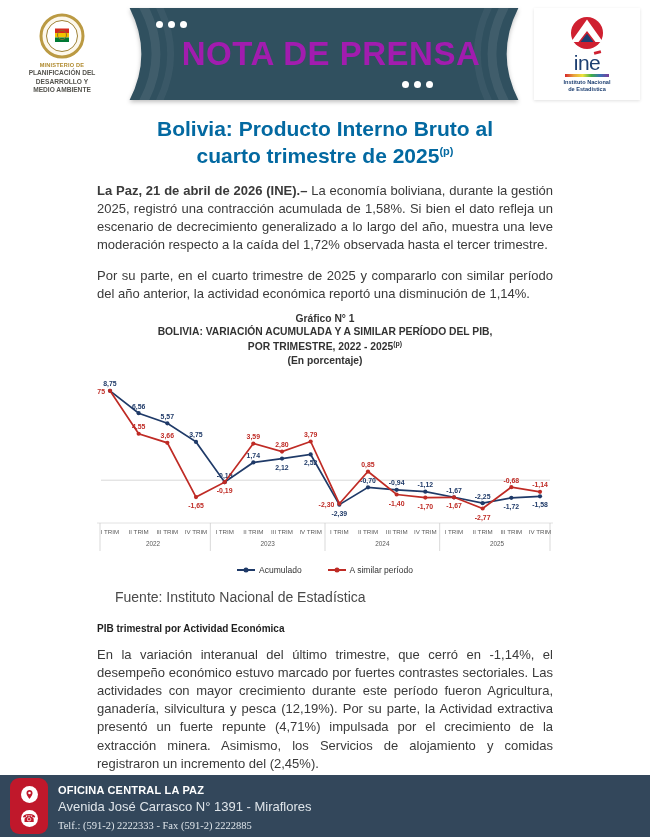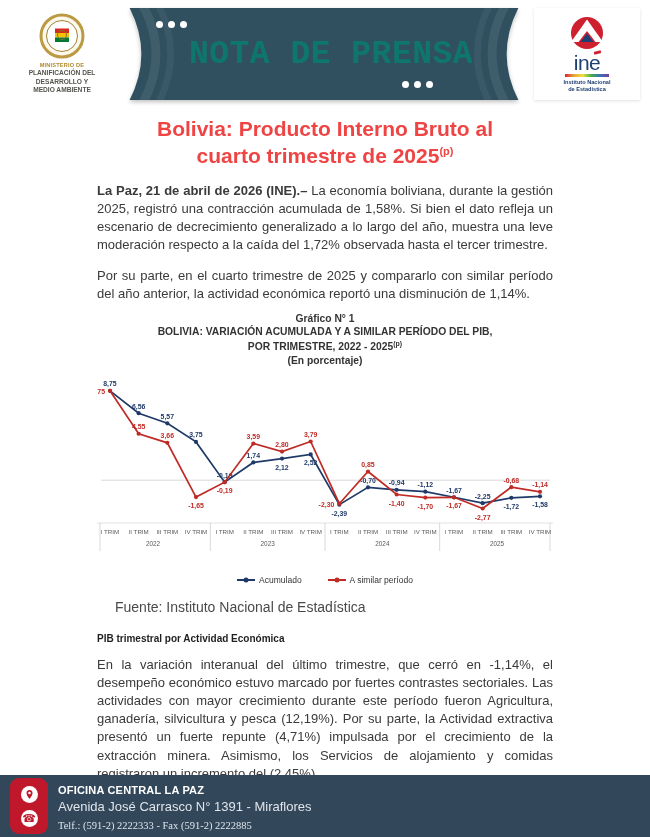--- a/index.html
+++ b/index.html
@@ -6,49 +6,49 @@
   .page{width:650px;height:837px;position:relative;overflow:hidden;background:#fff;
         font-family:"Liberation Sans",sans-serif;}
 
   
   .header{display:flex;margin:8px 10px 0;height:92px;}
   .logo-left{width:104px;background:#fff;z-index:2;display:flex;flex-direction:column;
              align-items:center;justify-content:center;}
   .ministry-text{margin-top:3px;text-align:center;line-height:1.3;}
   .ministry-l1{font-size:5.6px;font-weight:bold;color:#b08a2e;letter-spacing:.2px;}
   .ministry-rest{font-size:6.6px;font-weight:bold;color:#55544e;}
-  .banner{flex:1;position:relative;color:#0f766e;filter:drop-shadow(0 2px 2px rgba(0,0,0,.25));font-family:Liberation Mono, monospace;}
+  .banner{flex:1;position:relative;color:#a21caf;filter:drop-shadow(0 2px 2px rgba(0,0,0,.25));}
   .banner svg.bg{position:absolute;inset:0;width:100%;height:100%;}
   .banner-text{position:absolute;width:100%;top:50%;transform:translateY(-50%);
                text-align:center;font-weight:bold;font-size:33px;letter-spacing:.5px;
                padding-left:14px;box-sizing:border-box;}
   .dots{position:absolute;display:flex;gap:5px;}
   .dots span{width:7px;height:7px;border-radius:50%;background:#fff;}
   .dots-left{left:42px;top:13px;}
   .dots-right{left:288px;bottom:12px;}
   .logo-right{width:106px;background:#fff;z-index:2;display:flex;flex-direction:column;
               align-items:center;justify-content:center;box-shadow:0 1px 3px rgba(0,0,0,.12);}
   .ine-word{font-weight:normal;color:#1d3f71;font-size:21px;line-height:.95;position:relative;
             letter-spacing:-.5px;margin-top:2px;}
   .ine-accent{position:absolute;top:-2px;right:-1px;width:7px;height:3px;background:#cf2030;
               transform:rotate(-14deg);}
   .ine-bar{width:44px;height:2.5px;margin-top:2px;
            background:linear-gradient(90deg,#d7262c,#e8a33d,#efe33d,#3fae49,#3a6fb7,#7a3e98);}
   .ine-sub{font-size:5.6px;font-weight:bold;color:#1d3f71;text-align:center;line-height:1.3;margin-top:2px;}
 
   
   .content{padding:0 97px;}
-  .doc-title{margin-top:16px;text-align:center;font-weight:bold;font-size:21px;line-height:1.28;color:#ef4444;}
+  .doc-title{margin-top:16px;text-align:center;font-weight:bold;font-size:21px;line-height:1.28;color:#0369a1;}
   .doc-title sup{font-size:11px;}
   p.body-par{margin:12px 0 0;font-size:13px;line-height:1.4;color:#3a3a3a;text-align:justify;}
   .chart-caption{margin-top:9px;text-align:center;font-weight:bold;color:#333;
                  font-size:10.3px;line-height:1.32;}
   .chart-caption sup{font-size:7px;}
   #pib-chart{display:block;width:456px;height:192px;margin-top:3px;}
-  .legend{display:flex;justify-content:center;gap:26px;margin-top:12px;}
+  .legend{display:flex;justify-content:center;gap:26px;margin-top:2px;}
   .legend-item{display:flex;align-items:center;gap:4px;font-size:8.5px;color:#333;}
   .sw{position:relative;width:18px;height:2px;}
   .sw-dot{position:absolute;left:50%;top:50%;transform:translate(-50%,-50%);
           width:5px;height:5px;border-radius:50%;}
   .source{margin-top:14px;padding-left:18px;font-size:14px;color:#4a4a4a;}
   .section-heading{margin-top:18px;font-size:10px;font-weight:bold;color:#1f1f1f;}
 
   
   .footer{position:absolute;left:0;bottom:0;width:650px;height:62px;background:#33475b;}
   .footer-red{position:absolute;left:10px;top:3px;width:38px;height:56px;background:#c0182b;

